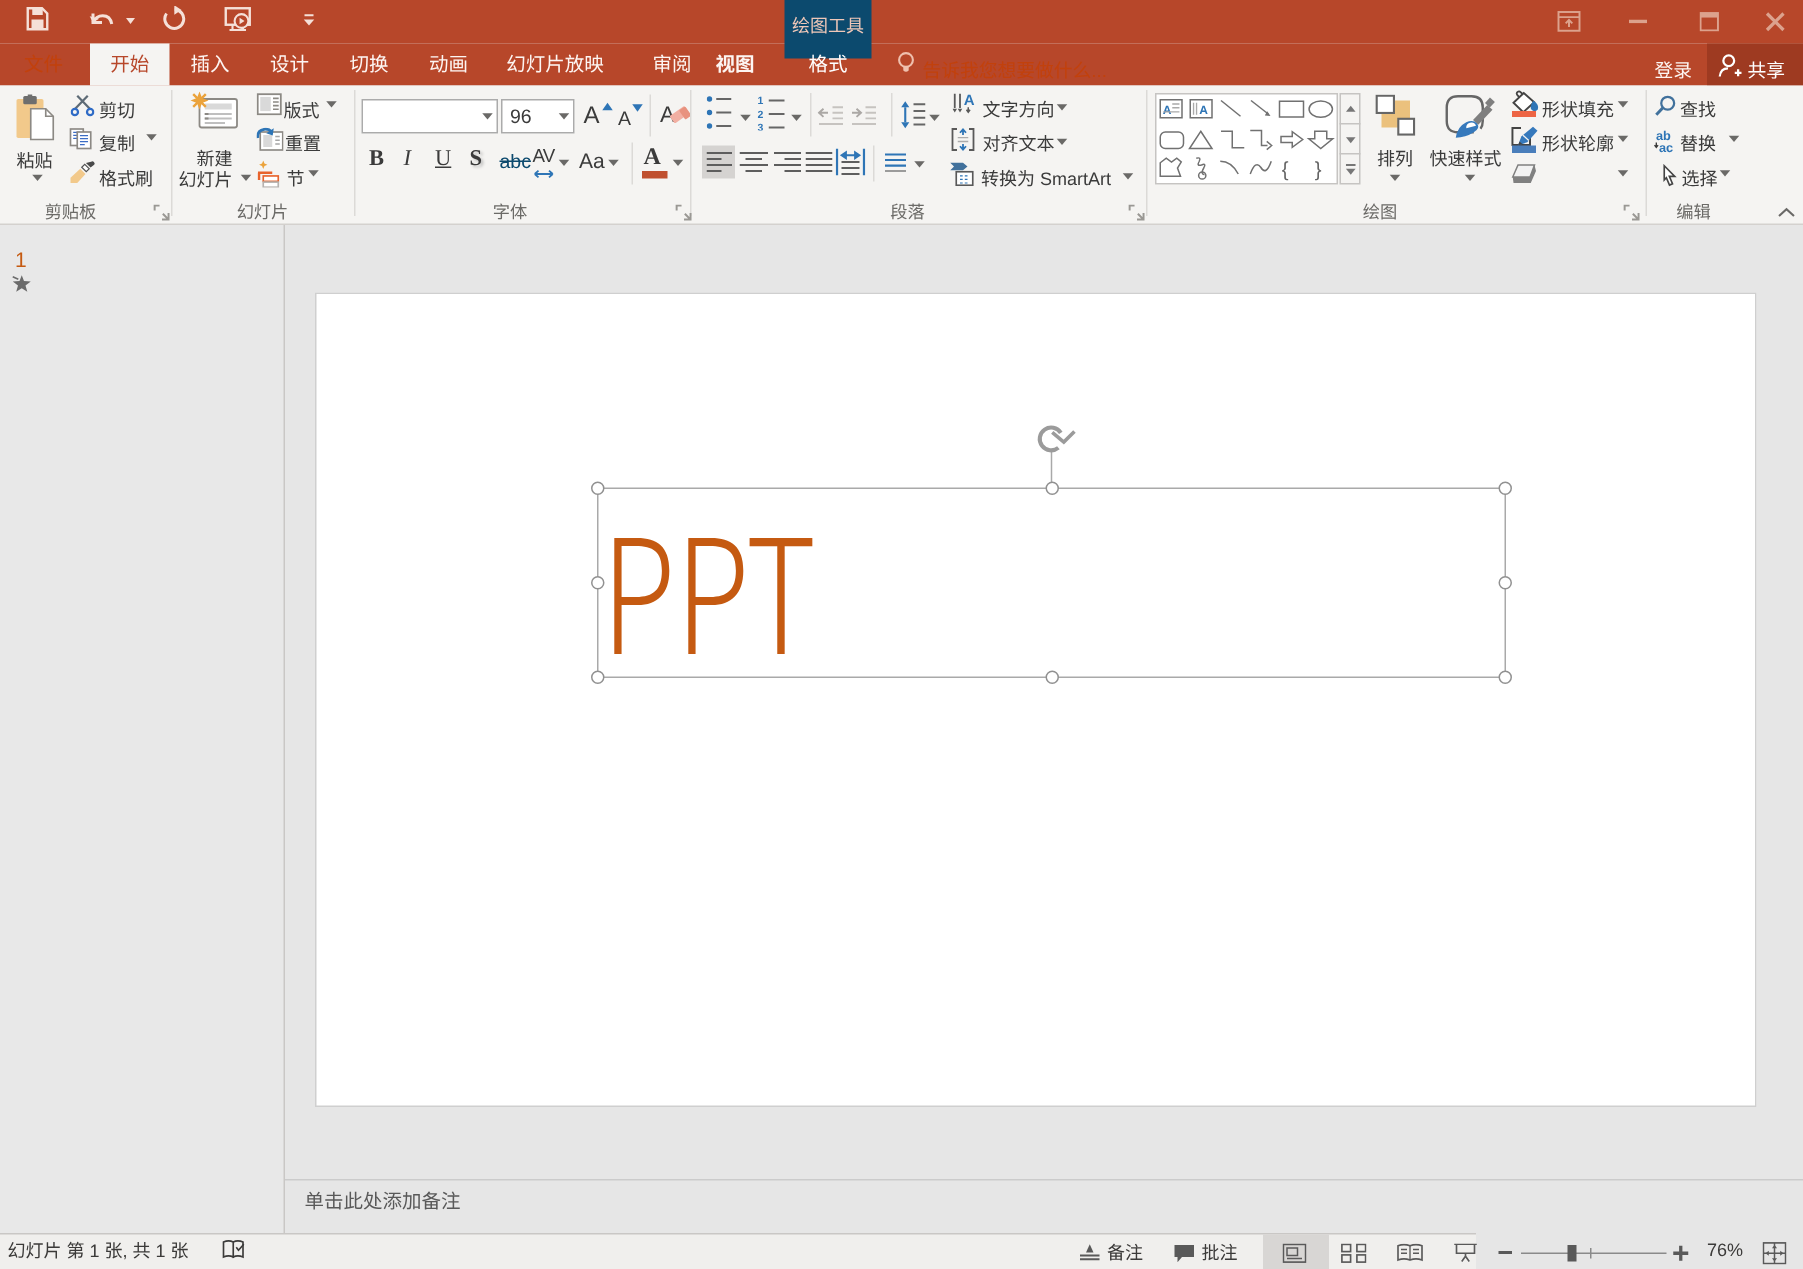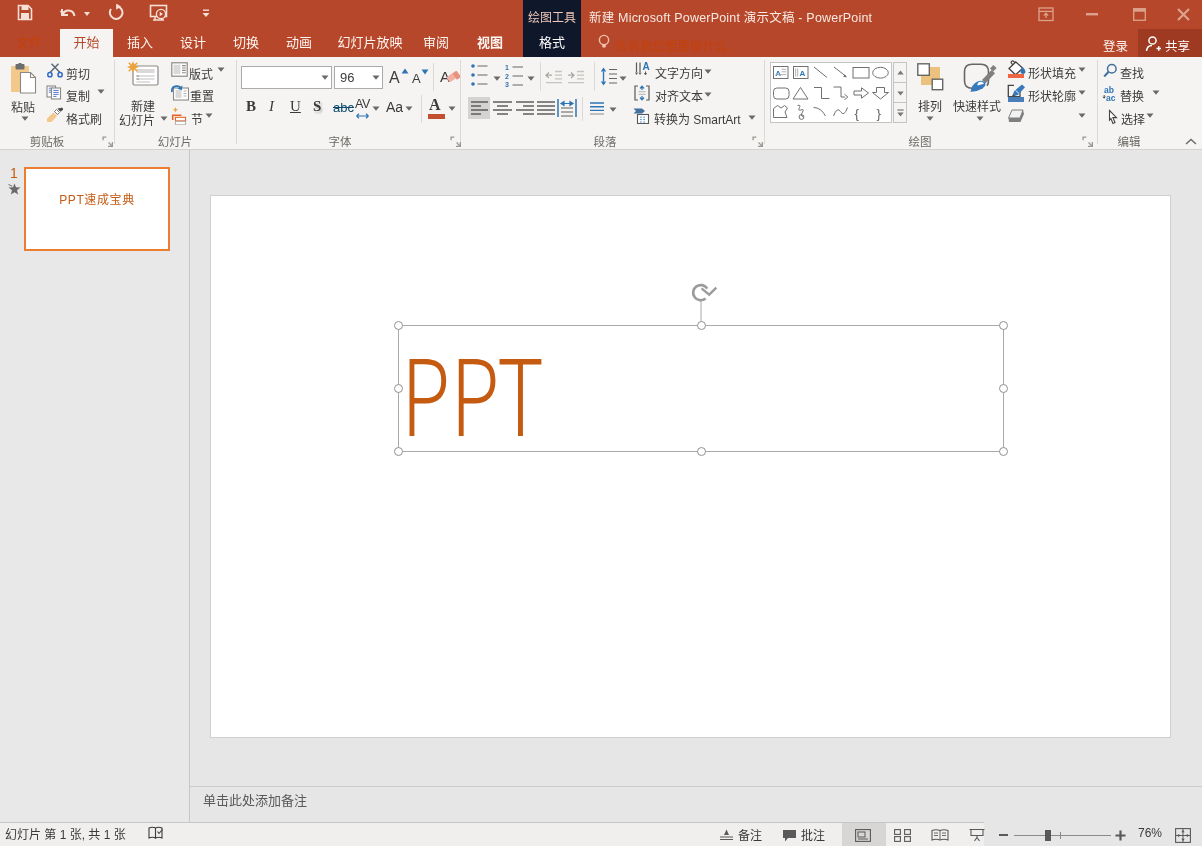--- a/index.html
+++ b/index.html
@@ -4,21 +4,21 @@
 <style>
   * { margin:0; padding:0; box-sizing:border-box; }
   html,body { width:1202px; height:846px; overflow:hidden; }
   body { font-family:"Liberation Sans","Noto Sans CJK SC",sans-serif; }
   #app { position:relative; width:1202px; height:846px; background:#E6E6E6; }
   .abs { position:absolute; }
 
   
   #titlebar { position:absolute; left:0; top:0; width:1202px; height:29px; background:#B7472A; }
   #tabrow  { position:absolute; left:0; top:29px; width:1202px; height:28px; background:#B7472A; }
-  #ctxtab { position:absolute; left:523px; top:0; width:58px; height:57px; background:#0f172a; }
+  #ctxtab { position:absolute; left:523px; top:0; width:58px; height:39px; background:#0c4a6e; }
   #ctxtab .lbl { position:absolute; top:8px; width:58px; text-align:center; font-size:12px; color:#EFC7B8; }
   #title-text { position:absolute; left:589px; top:7px; font-size:12.5px; color:#F7E9E3; letter-spacing:0.2px; }
   .tab { position:absolute; top:0; height:28px; line-height:28px; text-align:center; font-size:13px; color:#FDF5F2; }
   #tab-active { position:absolute; left:60px; top:0; width:53px; height:28px; background:#F5F4F2; color:#B7472A; line-height:28px; text-align:center; font-size:13px; }
 
   
   #ribbon { position:absolute; left:0; top:57px; width:1202px; height:93px; background:#F5F4F2; border-bottom:1px solid #D4D1CE; }
   .gsep { position:absolute; top:3px; width:1px; height:84px; background:#DCDAD7; }
   .glabel { position:absolute; top:76px; font-size:11.5px; color:#6B6A67; width:120px; text-align:center; }
   .dlg { position:absolute; top:79px; width:12px; height:12px; }
@@ -88,29 +88,28 @@
       <rect width="12" height="2.4" fill="#DCA28D"></rect>
     </svg>
   <svg class="abs" style="left:1133px; top:8px;" width="13" height="13" viewBox="0 0 13 13">
     <rect x="0.7" y="0.7" width="11.6" height="11.6" fill="none" stroke="#DCA28D" stroke-width="1.3"></rect>
     <rect x="0.7" y="0.7" width="11.6" height="3" fill="#DCA28D"></rect>
   </svg>
   <svg class="abs" style="left:1176px; top:7px;" width="15" height="15" viewBox="0 0 15 15">
     <path d="M2 2 L13 13 M13 2 L2 13" stroke="#DCA28D" stroke-width="2.2"></path>
   </svg>
 
-  <div id="title-text">新建 Microsoft PowerPoint 演示文稿 - PowerPoint</div>
 
   <div id="tab-active" style="top:29px;">开始</div>
   <div class="tab" style="left:113px; top:29px; width:54px;">插入</div>
   <div class="tab" style="left:166px; top:29px; width:54px;">设计</div>
   <div class="tab" style="left:219px; top:29px; width:54px;">切换</div>
   <div class="tab" style="left:272px; top:29px; width:54px;">动画</div>
   <div class="tab" style="left:326px; top:29px; width:88px;">幻灯片放映</div>
-  <div class="tab" style="left:409px; top:29px; width:54px;">审阅</div>
+  <div class="tab" style="left:421px; top:29px; width:54px;">审阅</div>
   <div class="tab" style="left:463px; top:29px; width:54px;font-weight:bold;">视图</div>
   <div class="tab" style="left:523px; top:29px; width:58px; color:#fff;">格式</div>
   <div class="tab" style="left:8px; top:29px; width:42px; color:#c2410c;">文件</div>
 
   <svg class="abs" style="left:597px; top:34px;" width="14" height="17" viewBox="0 0 14 17">
     <circle cx="7" cy="6" r="4.6" fill="none" stroke="#EFC0AE" stroke-width="1.4"></circle>
     <path d="M5.2 10.5 H8.8 V13 Q7 14.6 5.2 13 Z" fill="#EFC0AE"></path>
   </svg>
   <div id="tellme" style="position:absolute; left:615px; top:36px; font-size:12.5px; color:#c2410c;">告诉我您想要做什么...</div>
 
@@ -497,23 +496,20 @@
       <path d="M1 6 L6 1.5 L11 6" fill="none" stroke="#6A6967" stroke-width="1.4"></path>
     </svg>
   </div>
 
   <div id="thumbpanel">
     <div style="position:absolute; left:10px; top:15px; font-size:14px; color:#C55A11;">1</div>
     <svg style="position:absolute; left:8px; top:33px;" width="13" height="12" viewBox="0 0 13 12">
       <path d="M6.5 0.5 L8 4.3 L12.5 4.6 L9 7.3 L10.2 11.5 L6.5 9.2 L2.8 11.5 L4 7.3 L0.5 4.6 L5 4.3 Z" fill="#6B6B6B"></path>
       <path d="M0.5 1.5 L4.2 3.2" stroke="#6B6B6B" stroke-width="1"></path>
     </svg>
-    <div id="thumb">
-        <div class="ttext">PPT速成宝典</div>
-      </div>
   </div>
 
   <div id="slide-area">
     <div id="slide"></div>
   </div>
 
   <svg class="abs" style="left:690px; top:282px;" width="30" height="44" viewBox="0 0 30 44">
     <path d="M11 19 V42" stroke="#A9A9A9" stroke-width="1"></path>
     <path d="M15.6 16.5 A7.6 7.6 0 1 1 17.2 6.6" fill="none" stroke="#9B9B9B" stroke-width="2.7"></path>
     <path d="M11.5 6.3 L19.2 12.7 L26.3 5.7" fill="none" stroke="#9B9B9B" stroke-width="2.4"></path>

